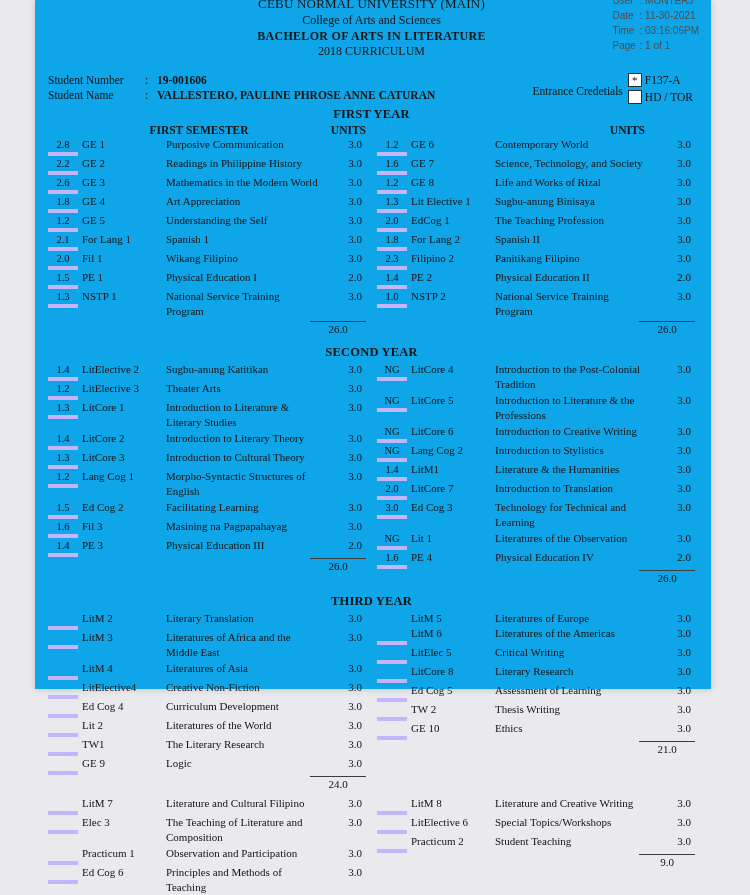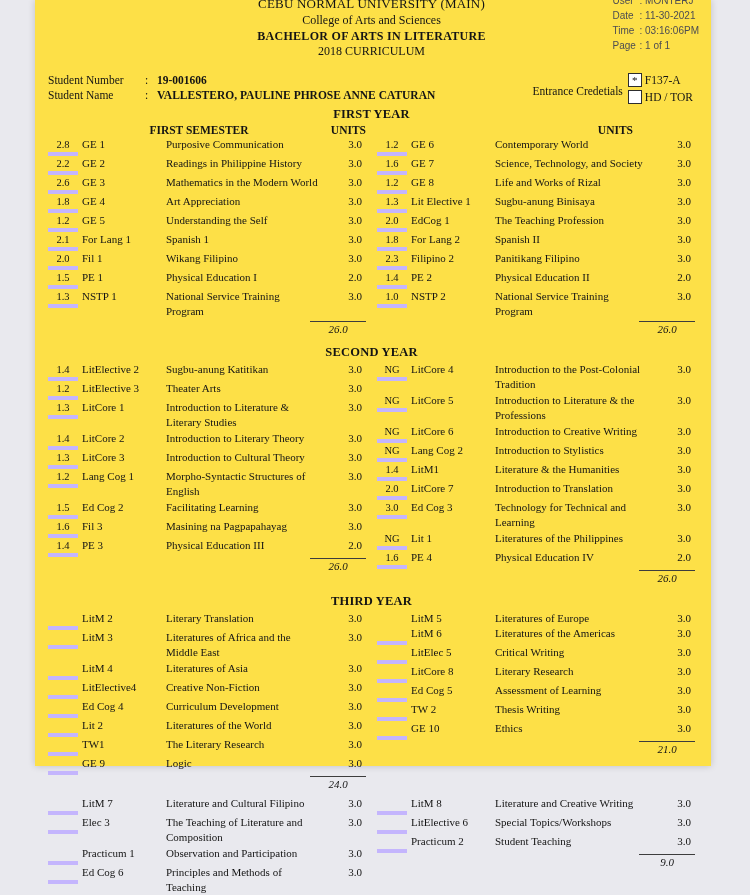--- a/index.html
+++ b/index.html
@@ -2,22 +2,22 @@
 <html><head>
 <meta charset="utf-8">
 <style>
   html,body{margin:0;padding:0}
   body{
     width:750px;height:895px;overflow:hidden;position:relative;
     background:#e9e9ee;
     font-family:"Liberation Serif", serif;
   }
   .page{
-    position:absolute;left:35px;top:0;width:676px;height:766px;
-    background:#fde047;box-shadow:0 0 7px rgba(0,0,0,.18);
+    position:absolute;left:35px;top:0;width:676px;height:689px;
+    background:#0ea5e9;box-shadow:0 0 7px rgba(0,0,0,.18);
     color:#141414;
   }
   .inner{padding:0 16px 0 13px;position:relative}
 
   
   .doc-header{text-align:center;margin-top:-4px;line-height:1.28;padding-top:0}
   .u-name{font-size:13px;letter-spacing:.2px}
   .college{font-size:12px}
   .program{font-size:12px;font-weight:bold;margin-top:1px;letter-spacing:.3px}
   .curr{font-size:12px}
@@ -40,41 +40,41 @@
   .cbx-row{display:flex;align-items:center}
   .cbx{
     width:12px;height:12px;border:1px solid #2d2d2d;margin-right:3px;
     display:inline-flex;align-items:center;justify-content:center;
     font-size:11px;line-height:10px;background:#fff;
   }
 
   
   .year-title{text-align:center;font-weight:bold;font-size:12.5px;margin:4px 0 2px;letter-spacing:.2px}
   .colhead{display:flex;gap:11px;font-weight:bold;font-size:11.5px;margin-bottom:1px}
-  .colhead .half{width:318px;display:grid;grid-template-columns:30px 1fr 46px;column-gap:16px}
+  .colhead .half{width:318px;display:grid;grid-template-columns:30px 1fr 46px;column-gap:4px}
   .colhead .h-sem{text-align:center}
   .colhead .h-units{text-align:right}
   .sems{display:flex;gap:11px;align-items:flex-start}
   .sem{width:318px}
   .crow{
     display:grid;grid-template-columns:30px 80px 1fr 40px;column-gap:4px;
     font-size:11px;line-height:15.5px;
   }
   .gcell{align-self:start;padding-top:1px}
   .gl{
     display:block;height:14px;border-bottom:4px solid #c4b5fd;
     text-align:center;font-size:10.5px;line-height:14px;
   }
   .gl.no-line{border-bottom:none}
   .code{white-space:nowrap}
   .ctitle{padding-right:4px}
   .units{text-align:right;padding-right:4px}
   .total{
     margin:1px 0 5px auto;width:56px;border-top:1px solid #3d3d3d;
-    text-align:center;font-size:11px;line-height:14px;font-style:italic;
+    text-align:center;font-size:11px;line-height:14px;
   }
 </style>
 </head>
 <body>
 
 <div class="page">
   <div class="inner">
 
     <div class="doc-header">
       <div class="u-name">CEBU NORMAL UNIVERSITY (MAIN)</div>
@@ -416,21 +416,21 @@
                 </span>
                 <span class="code">Ed Cog 3</span>
                 <span class="ctitle">Technology for Technical and Learning</span>
                 <span class="units">3.0</span>
               </div>
               <div class="crow">
                 <span class="gcell">
                   <span class="gl">NG</span>
                 </span>
                 <span class="code">Lit 1</span>
-                <span class="ctitle">Literatures of the Philippines</span>
+                <span class="ctitle">Literatures of the Observation</span>
                 <span class="units">3.0</span>
               </div>
               <div class="crow">
                 <span class="gcell">
                   <span class="gl">1.6</span>
                 </span>
                 <span class="code">PE 4</span>
                 <span class="ctitle">Physical Education IV</span>
                 <span class="units">2.0</span>
               </div>

